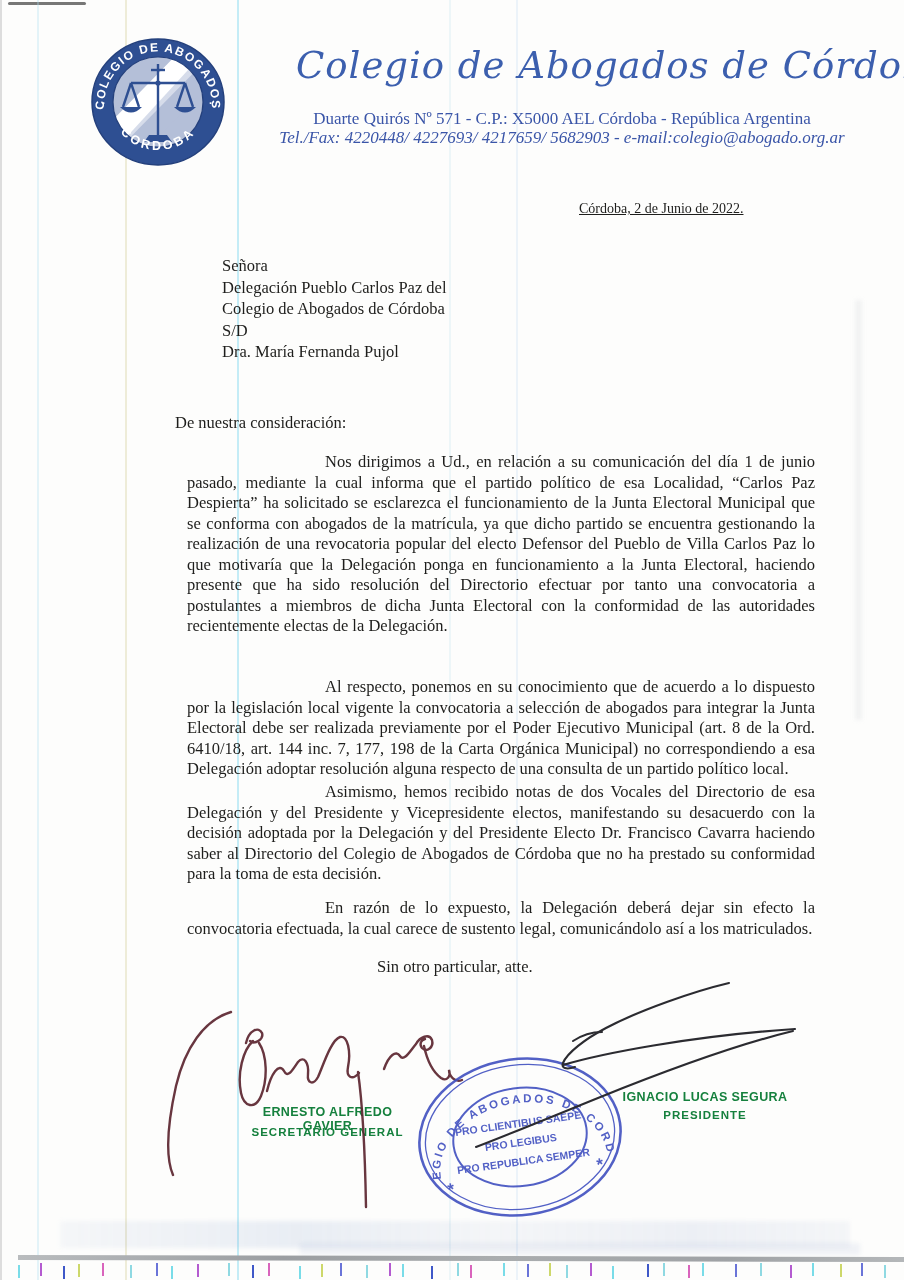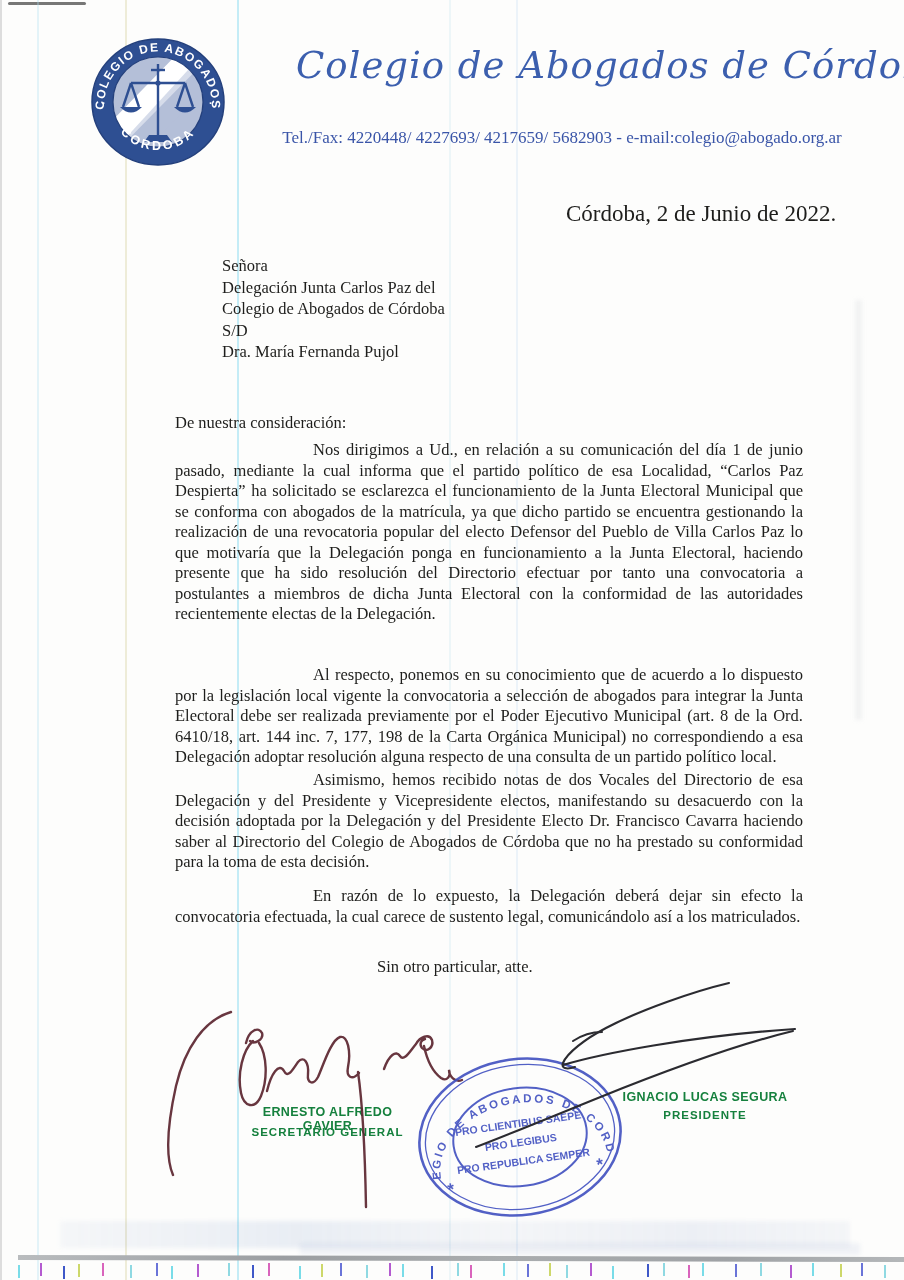--- a/index.html
+++ b/index.html
@@ -27,27 +27,27 @@
     760px 0 0 #8fd9e2,790px 2px 0 #b45bd0,812px 0 0 #79dce8,840px 1px 0 #cdd86a,
     861px 0 0 #6a74d8,884px 2px 0 #8fd9e2;}
   
   .org-title{
     position:absolute;left:296px;top:44px;width:502px;text-align:center;
     font-family:"DejaVu Serif", serif;font-style:italic;font-weight:500;
     font-size:37px;color:#3c5fae;letter-spacing:1px;white-space:nowrap;
   }
   .addr{position:absolute;left:262px;width:600px;text-align:center;
     font-size:17px;color:#3a55a8;white-space:nowrap;}
-  .addr1{top:109px;} .addr2{top:128px;}
+  .addr1{top:109px;} .addr2{top:128px;font-style:italic;}
   
-  .dateline{position:absolute;left:566px;top:201px;font-size:23px;}
+  .dateline{position:absolute;left:579px;top:201px;font-size:14px;text-decoration:underline;}
   .recipient{position:absolute;left:175px;top:255px;font-size:16.5px;line-height:21.5px;margin-left:47px;}
   .salutation{position:absolute;left:175px;top:413px;font-size:16.5px;}
   .para{position:absolute;left:175px;width:628px;font-size:16.5px;line-height:20.5px;
-    text-align:justify;text-indent:138px;margin:0;}
+    text-align:justify;text-indent:138px;margin:12px;}
   .p1{top:440px;} .p2{top:665px;} .p3{top:770px;} .p4{top:886px;}
   .closing{position:absolute;left:377px;top:957px;font-size:16.5px;}
   
   .siglabel{position:absolute;text-align:center;font-family:"Liberation Sans", sans-serif;
     font-weight:bold;color:#15803d;letter-spacing:.4px;}
   .sec-name{left:240px;top:1105px;width:175px;font-size:12.5px;text-align:center;}
   .sec-title{left:240px;top:1126px;width:175px;font-size:11.5px;letter-spacing:1px;}
   .pres-name{left:615px;top:1090px;width:180px;font-size:12.5px;}
   .pres-title{left:615px;top:1109px;width:180px;font-size:11.5px;letter-spacing:1px;}
   .overlay-svg{position:absolute;left:0;top:0;pointer-events:none;}
@@ -105,27 +105,28 @@
       <textPath href="#logoTopArc" startOffset="50%" text-anchor="middle">COLEGIO DE ABOGADOS</textPath>
     </text>
     <text class="stamp-text" font-size="12.5" letter-spacing="3" fill="#ffffff">
       <textPath href="#logoBotArc" startOffset="50%" text-anchor="middle">CORDOBA</textPath>
     </text>
     <text x="12" y="69" font-size="11" fill="#ffffff" class="stamp-text">·</text>
     <text x="119" y="69" font-size="11" fill="#ffffff" class="stamp-text">·</text>
   </svg>
 
   <div class="org-title">Colegio de Abogados de Córdoba</div>
+  <div class="addr addr1">Duarte Quirós Nº 571 - C.P.: X5000 AEL Córdoba - República Argentina</div>
   <div class="addr addr2">Tel./Fax: 4220448/ 4227693/ 4217659/ 5682903 - e-mail:colegio@abogado.org.ar</div>
 
   <div class="dateline">Córdoba, 2 de Junio de 2022.</div>
 
   <div class="recipient">
     <div>Señora</div>
-    <div>Delegación Junta Carlos Paz del</div>
+    <div>Delegación Pueblo Carlos Paz del</div>
     <div>Colegio de Abogados de Córdoba</div>
     <div>S/D</div>
     <div>Dra. María Fernanda Pujol</div>
   </div>
 
   <div class="salutation">De nuestra consideración:</div>
   <p class="para p1">Nos dirigimos a Ud., en relación a su comunicación del día 1 de junio pasado, mediante la cual informa que el partido político de esa Localidad, “Carlos Paz Despierta” ha solicitado se esclarezca el funcionamiento de la Junta Electoral Municipal que se conforma con abogados de la matrícula, ya que dicho partido se encuentra gestionando la realización de una revocatoria popular del electo Defensor del Pueblo de Villa Carlos Paz lo que motivaría que la Delegación ponga en funcionamiento a la Junta Electoral, haciendo presente que ha sido resolución del Directorio efectuar por tanto una convocatoria a postulantes a miembros de dicha Junta Electoral con la conformidad de las autoridades recientemente electas de la Delegación.</p>
   <p class="para p2">Al respecto, ponemos en su conocimiento que de acuerdo a lo dispuesto por la legislación local vigente la convocatoria a selección de abogados para integrar la Junta Electoral debe ser realizada previamente por el Poder Ejecutivo Municipal (art. 8 de la Ord. 6410/18, art. 144 inc. 7, 177, 198 de la Carta Orgánica Municipal) no correspondiendo a esa Delegación adoptar resolución alguna respecto de una consulta de un partido político local.</p>
   <p class="para p3">Asimismo, hemos recibido notas de dos Vocales del Directorio de esa Delegación y del Presidente y Vicepresidente electos, manifestando su desacuerdo con la decisión adoptada por la Delegación y del Presidente Electo Dr. Francisco Cavarra haciendo saber al Directorio del Colegio de Abogados de Córdoba que no ha prestado su  conformidad para la toma de esta decisión.</p>
   <p class="para p4">En razón de lo expuesto, la Delegación deberá dejar sin efecto la convocatoria efectuada, la cual carece de sustento legal, comunicándolo así a los matriculados.</p>

